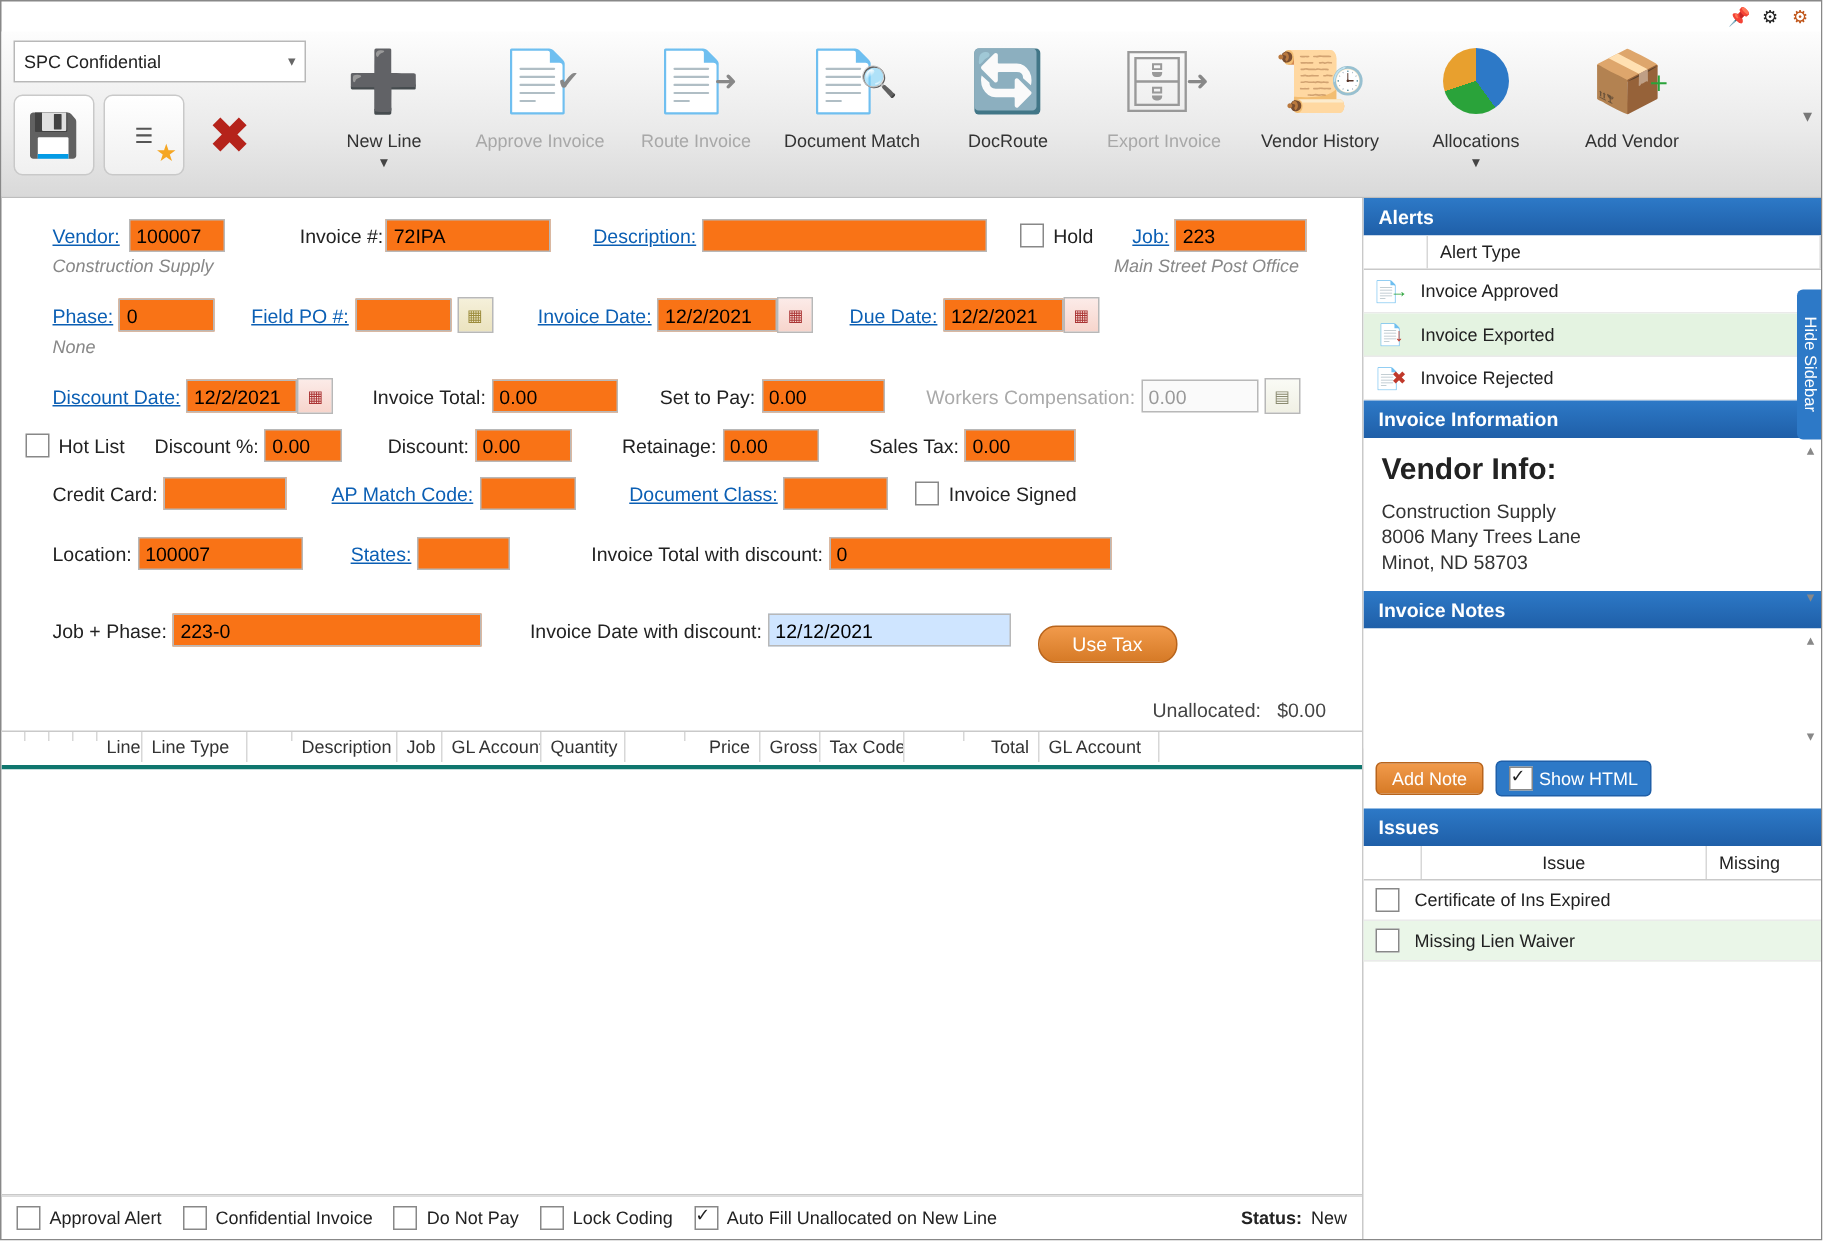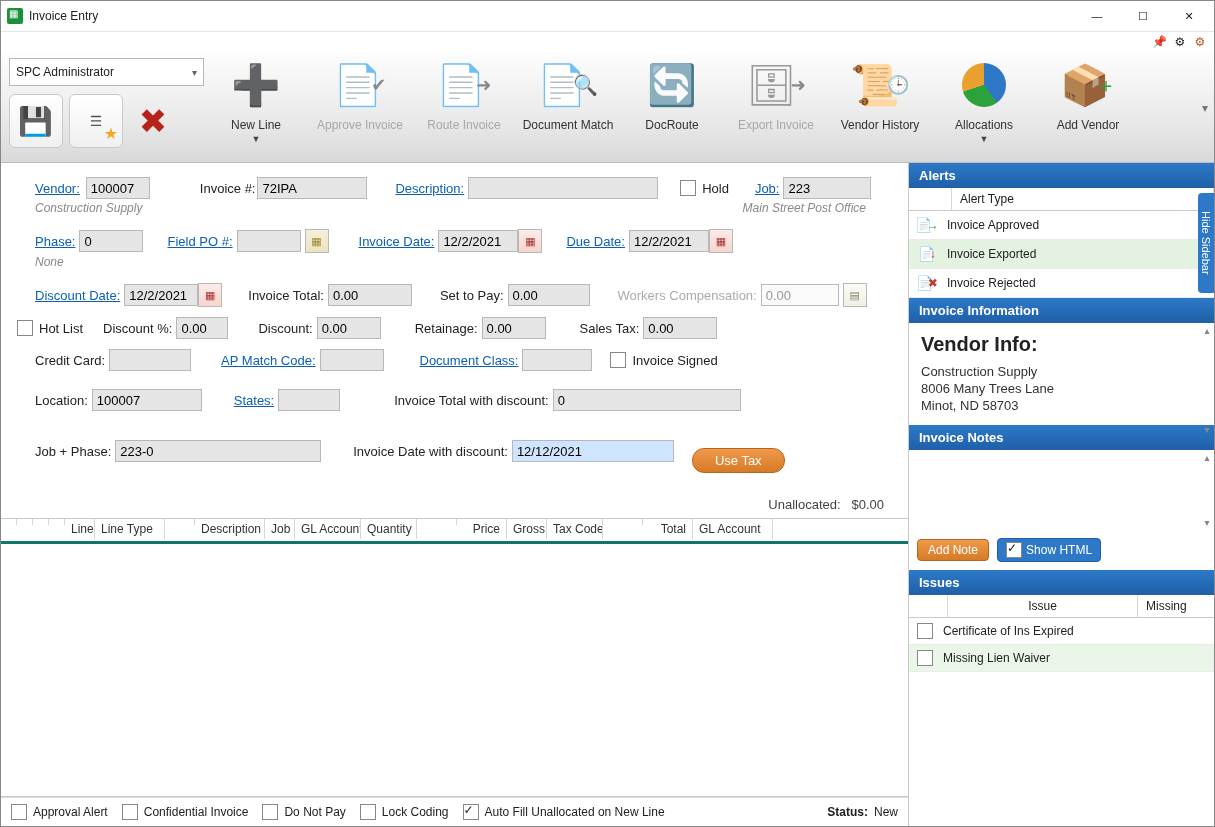--- a/index.html
+++ b/index.html
@@ -24,21 +24,21 @@
 .ribbtn .ico{width:54px;height:54px;display:flex;align-items:center;justify-content:center;font-size:40px;}
 .ribbtn .lbl{margin-top:6px;font-size:12px;text-align:center;color:#333;}
 .ribbtn.disabled .lbl{color:#a8a8a8;}
 .ribbtn .more{font-size:9px;color:#444;margin-top:2px;}
 .body{flex:1;display:flex;overflow:hidden;}
 .main{flex:1;display:flex;flex-direction:column;overflow:hidden;}
 .formarea{padding:14px 20px 8px 34px;}
 .row{display:flex;align-items:center;margin-bottom:10px;}
 .lbl{font-size:13px;white-space:nowrap;}
 .link{color:#0b5fb4;text-decoration:underline;cursor:pointer;}
-.inp{border:1px solid #b8b8b8;height:20px;background:#e5e5e5;padding:0 4px;font-size:13px;}
+.inp{border:1px solid #b8b8b8;height:20px;background:#f97316;padding:0 4px;font-size:13px;}
 .sublbl{color:#888;font-style:italic;font-size:12px;}
 .chk{width:14px;height:14px;border:1px solid #888;display:inline-block;vertical-align:middle;background:#fff;cursor:pointer;}
 .dateico{width:22px;height:22px;border:1px solid #b8b8b8;background:linear-gradient(#fcebe8,#f7d5cc);display:flex;align-items:center;justify-content:center;font-size:11px;color:#a33;cursor:pointer;}
 .compico{width:22px;height:22px;border:1px solid #b8b8b8;background:linear-gradient(#fafbf5,#f0f0e4);display:flex;align-items:center;justify-content:center;font-size:11px;color:#8a8a70;}
 .disabledbox{background:#fafafa;color:#999;}
 .btn{background:linear-gradient(#f19a4b,#d67a26);border:1px solid #b8641c;color:#fff;border-radius:12px;padding:4px 22px;font-size:13px;cursor:pointer;}
 .btn.square{border-radius:4px;padding:3px 10px;font-size:12px;}
 .unalloc{text-align:right;padding:6px 24px 6px 0;font-size:13px;color:#444;}
 .gridhdr{display:flex;border-top:1px solid #c9c9c9;border-bottom:3px solid #0f766e;background:#fff;height:22px;align-items:flex-start;}
 .gridhdr .c{border-right:1px solid #d7d7d7;padding:3px 6px;font-size:12px;color:#333;box-sizing:border-box;white-space:nowrap;overflow:hidden;}
@@ -64,41 +64,32 @@
 .issuerow.hl{background:#eaf6e8;}
 .hidesb{position:absolute;right:0;top:192px;width:16px;height:100px;background:#2d79c7;color:#fff;writing-mode:vertical-rl;text-align:center;font-size:11px;border-top-left-radius:4px;border-bottom-left-radius:4px;cursor:pointer;display:flex;align-items:center;justify-content:center;}
 .sel{background:#cfe5ff;}
 .scrimg{display:inline-block;font-family:monospace;}
 .scrollstub{position:absolute;right:0;width:14px;display:flex;flex-direction:column;justify-content:space-between;align-items:center;color:#888;font-size:10px;}
 </style>
 </head>
 <body>
 
 <div class="window">
-  <div class="titlebar">
-    <span class="tico"></span>
-    <span>Invoice Entry</span>
-    <div class="winbtns">
-      <div class="winbtn">—</div>
-      <div class="winbtn">☐</div>
-      <div class="winbtn close">✕</div>
-    </div>
-  </div>
 
   <div class="ministrip">
     <span class="mini-ico">📌</span>
     <span class="mini-ico">⚙</span>
     <span class="mini-ico" style="color:#c0561a;">⚙</span>
   </div>
 
   <div class="ribbonwrap">
   <div class="ribbon">
     <div class="leftcol">
       <div class="userselect">
-        <span>SPC Administrator</span>
+        <span>SPC Confidential</span>
         <span class="ddarrow">▾</span>
       </div>
       <div class="quickicons">
         <div class="qicon" style="color:#1f5fa8;">💾</div>
         <div class="qicon" style="position:relative;">
           <span class="scrimg" style="font-size:14px;color:#555;">☰</span>
           <span style="position:absolute;right:4px;bottom:4px;color:#f5a623;font-size:16px;">★</span>
         </div>
         <div class="qicon nobox" style="color:#b5231b;font-size:34px;">✖</div>
       </div>

